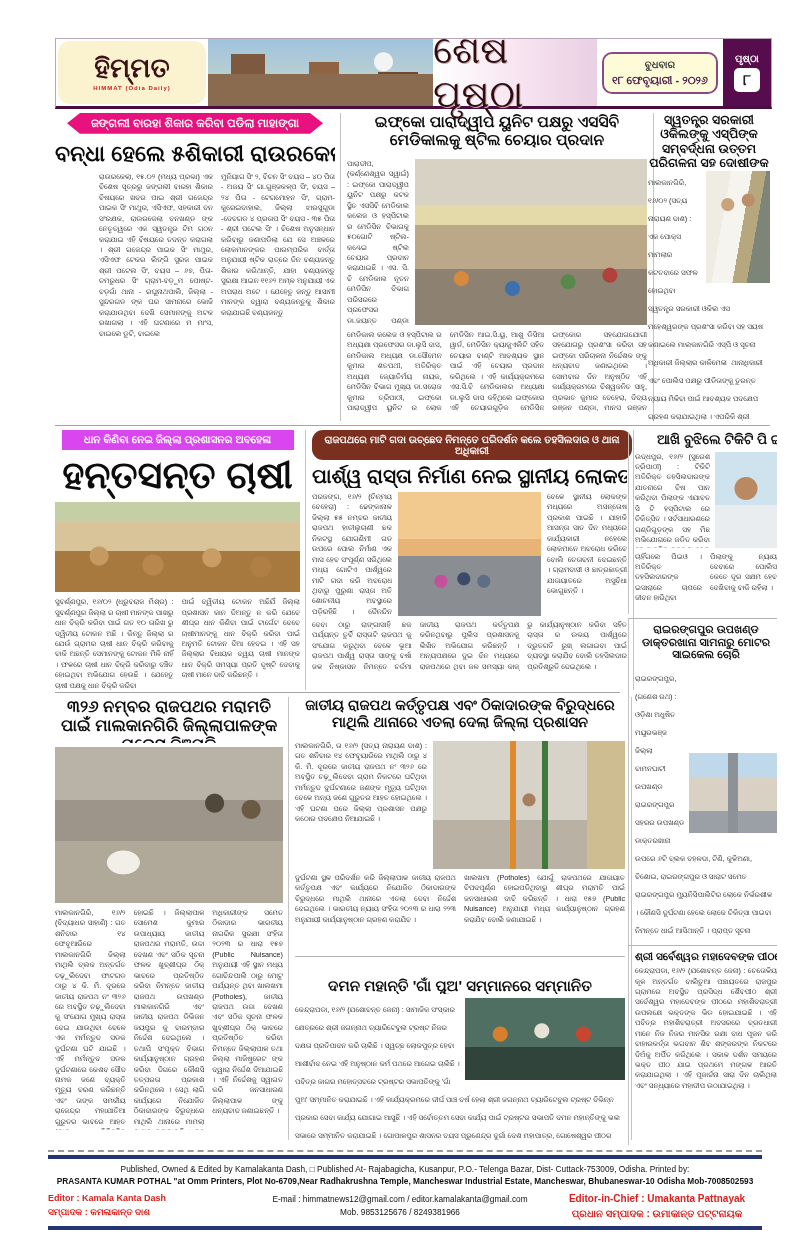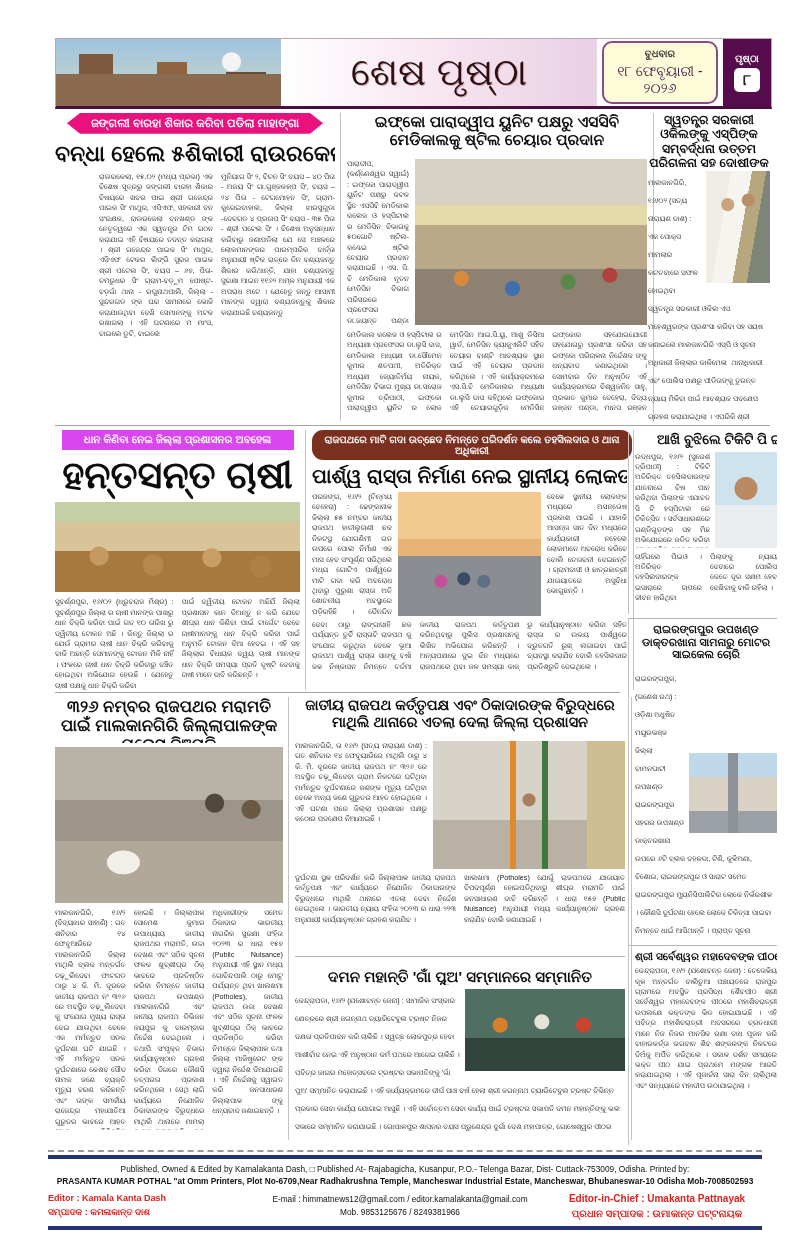--- a/index.html
+++ b/index.html
@@ -22,21 +22,21 @@
       linear-gradient(#6e4a30,#6e4a30),
       linear-gradient(180deg,#9fc3de,#cfd9c8);
       background-size:auto,auto,34px 52px,30px 44px,40px 34px,auto;
       background-position:0 0,0 0,12% 100%,52% 100%,92% 100%,0 0;background-repeat:no-repeat;}
   .title-area{flex:1;background:linear-gradient(90deg,#ffffff,#f6e3ef 55%,#e9d0e4);
               display:flex;align-items:center;justify-content:center;}
   .title-text{font-size:38px;font-weight:400;color:#2e0d12;text-shadow:1px 1px 0 #caa;}
   .date-box{width:108px;align-self:center;background:#fdfbd8;border:2px solid #8a4a8a;
             border-radius:10px;margin:0 5px;padding:5px 2px;text-align:center;}
   .date-day{font-size:10px;font-weight:bold;color:#333;}
-  .date-date{font-size:14px;font-weight:normal;color:#4a1a4a;margin-top:3px;}
+  .date-date{font-size:11px;font-weight:bold;color:#4a1a4a;margin-top:3px;}
   .page-box{width:48px;background:#570c4d;display:flex;flex-direction:column;align-items:center;
             justify-content:center;gap:3px;}
   .page-label{color:#fff;font-size:10px;font-weight:bold;}
   .page-num{width:26px;height:24px;background:#fff;border-radius:5px;display:flex;align-items:center;
             justify-content:center;font-size:15px;font-weight:bold;color:#222;}
 
   
   .kicker{color:#fff;font-weight:bold;text-align:center;display:block;margin:0 auto;
           padding:4px 10px;line-height:1.1;}
   .kicker-pink{background:#e8117d;clip-path:polygon(0 50%,13px 0,calc(100% - 13px) 0,100% 50%,calc(100% - 13px) 100%,13px 100%);}
@@ -103,20 +103,24 @@
   .f-ed{width:200px;color:#d8231f;font-weight:bold;font-size:9px;line-height:1.5;}
   .f-mid{flex:1;text-align:center;font-size:8.3px;line-height:1.5;color:#111;}
   .f-chief{width:210px;color:#d8231f;font-weight:bold;font-size:10px;line-height:1.5;text-align:center;}
 </style>
 </head>
 <body>
 
 <div class="page">
 
   <div class="abs masthead">
+    <div class="logo-box">
+      <div class="logo-main">ହିମ୍ମତ</div>
+      <div class="logo-sub">HIMMAT (Odia Daily)</div>
+    </div>
     <div class="collage"></div>
     <div class="title-area">
       <div class="title-text">ଶେଷ ପୃଷ୍ଠା</div>
     </div>
     <div class="date-box">
       <div class="date-day">ବୁଧବାର</div>
       <div class="date-date">୧୮ ଫେବୃୟାରୀ - ୨୦୨୬</div>
     </div>
     <div class="page-box">
       <div class="page-label">ପୃଷ୍ଠା</div>
@@ -216,21 +220,21 @@
       <div class="hl" style="font-size:14.5px;height:40px;overflow:hidden;">ଜାତୀୟ ରାଜପଥ କର୍ତ୍ତୃପକ୍ଷ ଏବଂ ଠିକାଦାରଙ୍କ ବିରୁଦ୍ଧରେ ମାଥିଲି ଥାନାରେ ଏତଲା ଦେଲା ଜିଲ୍ଲା ପ୍ରଶାସନ</div>
       <div style="display:flex;gap:6px;margin-top:4px;">
         <div class="bodytext" style="flex:1;height:128px;overflow:hidden;">ମାଲକାନଗିରି, ତା ୧୬/୨ (ସତ୍ୟ ନାରାୟଣ ଦାଶ) : ଗତ ଶନିବାର ୧୪ ଫେବୃୟାରିରେ ମାଥିଲି ଠାରୁ ୪ କି. ମି. ଦୂରରେ ଜାତୀୟ ରାଜପଥ ନଂ ୩୨୬ ରେ ଅବସ୍ଥିତ ଚଢ଼ୁଲିଦେବା ଗ୍ରାମ ନିକଟରେ ଘଟିଥିବା ମର୍ମନ୍ତୁଦ ଦୁର୍ଘଟଣାରେ ଜଣଙ୍କ ମୃତ୍ୟୁ ଘଟିଥିବା ବେଳେ ଅନ୍ୟ ଜଣେ ଗୁରୁତର ଆହତ ହୋଇଥିଲେ । ଏହି ଘଟଣା ପରେ ଜିଲ୍ଲା ପ୍ରଶାସନ ପକ୍ଷରୁ କଠୋର ପଦକ୍ଷେପ ନିଆଯାଇଛି ।</div>
         <div class="ph ph-office" style="width:192px;height:128px;flex:none;"></div>
       </div>
       <div class="cols" style="margin-top:4px;height:78px;">
         <div class="bodytext">ଦୁର୍ଘଟଣା ସ୍ଥଳ ପରିଦର୍ଶନ କରି ଜିଲ୍ଲାପାଳ ଜାତୀୟ ରାଜପଥ କର୍ତ୍ତୃପକ୍ଷ ଏବଂ କାର୍ଯ୍ୟରେ ନିଯୋଜିତ ଠିକାଦାରଙ୍କ ବିରୁଦ୍ଧରେ ମାଥିଲି ଥାନାରେ ଏତଲା ଦେବା ନିର୍ଦ୍ଦେଶ ଦେଇଥିଲେ । ଭାରତୀୟ ନ୍ୟାୟ ସଂହିତା ୨୦୨୩ ର ଧାରା ୨୨୩ ଅନୁଯାୟୀ କାର୍ଯ୍ୟାନୁଷ୍ଠାନ ଗ୍ରହଣ କରାଯିବ ।</div>
         <div class="bodytext">ଖାଲଖମା (Potholes) ଯୋଗୁଁ ରାଜପଥରେ ଯାତାୟାତ ବିପଦପୂର୍ଣ୍ଣ ହୋଇପଡିଥିବାରୁ ଶୀଘ୍ର ମରାମତି ପାଇଁ ଜନସାଧାରଣ ଦାବି କରିଛନ୍ତି । ଧାରା ୧୫୭ (Public Nuisance) ଅନୁଯାୟୀ ମଧ୍ୟ କାର୍ଯ୍ୟାନୁଷ୍ଠାନ ଗ୍ରହଣ କରାଯିବ ବୋଲି ଜଣାଯାଇଛି ।</div>
       </div>
     </div>
-    <div style="border-top:1px solid #b5b5b5;margin-top:5px;padding-top:11px;">
+    <div style="border-top:1px solid #b5b5b5;margin-top:5px;padding-top:20px;">
       <div class="hl" style="font-size:15px;white-space:nowrap;overflow:hidden;">ଦମନ ମହାନ୍ତି 'ଗାଁ ପୁଅ' ସମ୍ମାନରେ ସମ୍ମାନିତ</div>
       <div style="margin-top:4px;">
         <div class="ph ph-felicit" style="float:right;width:160px;height:82px;margin:0 0 3px 5px;"></div>
         <span class="bodytext">କେନ୍ଦ୍ରାପଡା, ୧୬/୨ (ଯଶୋବନ୍ତ ଜେନା) : ସାମାଜିକ ସଂସ୍କାର କ୍ଷେତ୍ରରେ ଶ୍ରୀ ଜଗନ୍ନାଥ ଚ୍ୟାରିଟେବୁଲ ଟ୍ରଷ୍ଟ ନିଜର ଦକ୍ଷତା ପ୍ରତିପାଦନ କରି ଚାଲିଛି । ସ୍ୱଚ୍ଛ ଲୋକପୁତ୍ର ହେବା ଆଶୀର୍ବାଦ ନେଇ ଏହି ଅନୁଷ୍ଠାନ କର୍ମ ପଥରେ ଆଗେଇ ଚାଲିଛି ।</span>
         <span class="bodytext">ପବିତ୍ର ଜାଗର ମହୋତ୍ସବରେ ଟ୍ରଷ୍ଟର ସଭାପତିଙ୍କୁ 'ଗାଁ ପୁଅ' ସମ୍ମାନିତ କରାଯାଇଛି । ଏହି କାର୍ଯ୍ୟକ୍ରମରେ ଦୀର୍ଘ ପାଞ୍ଚ ବର୍ଷ ହେଲା ଶ୍ରୀ ଜଗନ୍ନାଥ ଚ୍ୟାରିଟେବୁଲ ଟ୍ରଷ୍ଟ ବିଭିନ୍ନ ପ୍ରକାର ସେବା କାର୍ଯ୍ୟ ଯୋଗାଇ ଆସୁଛି । ଏହି ସର୍ବୋତ୍ତମ ସେବା କାର୍ଯ୍ୟ ପାଇଁ ଟ୍ରଷ୍ଟର ସଭାପତି ଦମନ ମହାନ୍ତିଙ୍କୁ ଭଲ ସଭାରେ ସମ୍ମାନିତ କରାଯାଇଛି । ଗୋପାଳପୁର ଶାସନର ବୟସ ପ୍ରୁଣେନ୍ଦ୍ର ଦୁର୍ଗା ଦେଶ ମହାପାତ୍ର, ଗୋଷେଶ୍ୱର ପୀଠର ପରିଚାଳକ ବିଷ୍ଣୁ ଚରଣ ମହାପାତ୍ର, ପ୍ରାକ୍ତନ ଅଧ୍ୟାପକ ଜଳନ୍ଧର ନାୟକ, ପ୍ରଧାନ ଆଚାର୍ଯ୍ୟ ପ୍ରମୁଖ ଉପସ୍ଥିତ ଥିଲେ ।</span>
       </div>
     </div>
   </div>
 
   <div class="abs" style="left:628px;top:945px;width:142px;height:195px;overflow:hidden;border-left:1px solid #c3c3c3;padding-left:6px;border-top:1px solid #b5b5b5;padding-top:4px;">

